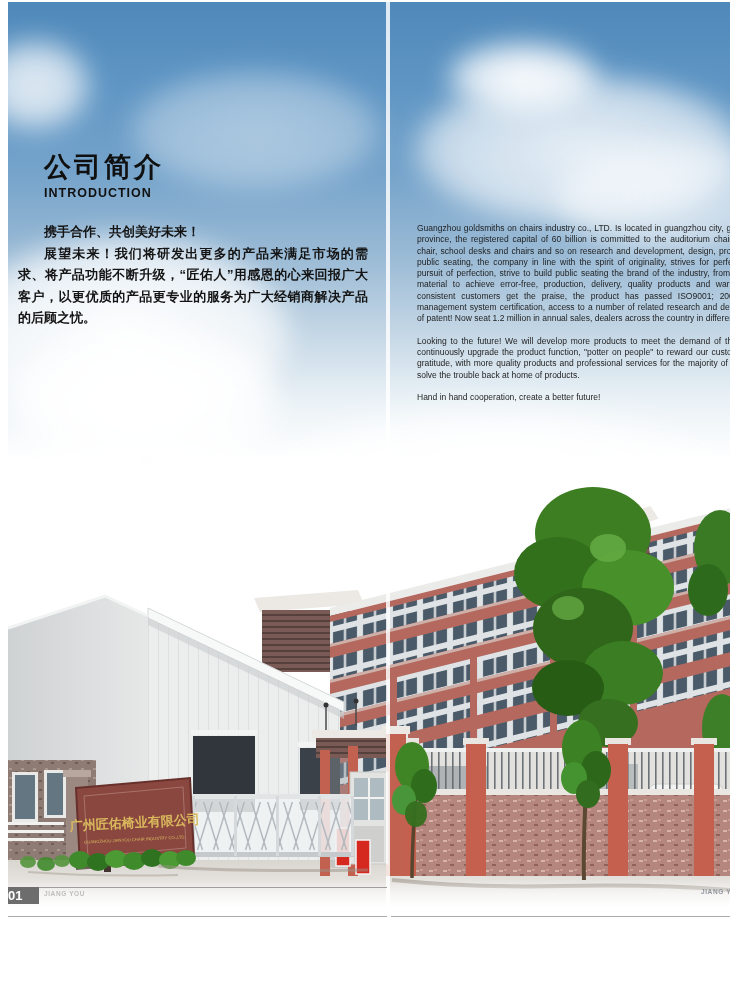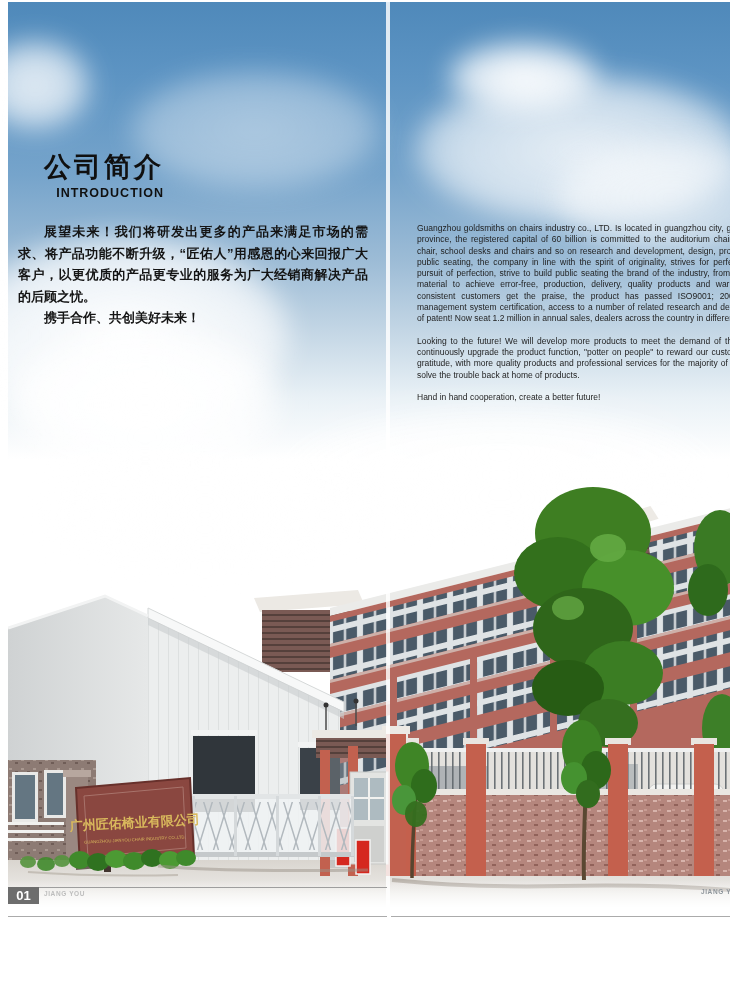--- a/index.html
+++ b/index.html
@@ -14,35 +14,35 @@
   .c2{left:10px;top:330px;width:270px;height:150px;}
   .c3{left:130px;top:70px;width:250px;height:120px;opacity:.45;}
   .c4{left:415px;top:75px;width:330px;height:150px;opacity:.85;}
   .c5{left:448px;top:42px;width:150px;height:70px;}
   .c6{left:555px;top:140px;width:230px;height:115px;opacity:.7;}
   .c7{left:-20px;top:40px;width:110px;height:90px;opacity:.85;}
   .c8{left:290px;top:410px;width:420px;height:130px;opacity:.95;}
   .c9{left:40px;top:460px;width:330px;height:110px;}
   .title{position:absolute;left:44px;top:149px;color:#101010;}
   .title h1{margin:0;font-size:27px;font-weight:700;letter-spacing:3px;}
-  .title .sub{margin-top:1px;font-size:12.5px;font-weight:700;letter-spacing:1px;text-align:right;}
+  .title .sub{margin-top:1px;font-size:12.5px;font-weight:700;letter-spacing:1px;}
   .cn{position:absolute;left:18px;top:221px;width:350px;font-size:13px;line-height:21.5px;
       font-weight:700;color:#141414;text-align:justify;}
   .cn p{margin:0;text-indent:2em;}
   .en{position:absolute;left:417px;top:223px;width:352px;font-size:8.5px;line-height:11.3px;
       color:#1e1e1e;text-align:justify;}
   .en p{margin:0 0 11px 0;}
   .photo{position:absolute;left:8px;top:478px;width:722px;height:430px;}
   .gutter{position:absolute;left:386px;top:0;width:4px;height:914px;background:rgba(255,255,255,.82);}
   .f-line{position:absolute;height:1px;background:#9e9e9e;}
   .f-line1{left:8px;top:887px;width:379px;}
   .f-line2{left:8px;top:916px;width:379px;background:#ababab;}
   .f-line3{left:391px;top:916px;width:339px;background:#ababab;}
   .pagenum{position:absolute;left:8px;top:887px;width:31px;height:17px;background:#6d6d6d;
-           color:#ffffff;font-size:13px;font-weight:700;text-align:center;line-height:17px;}
+           color:#ffffff;font-size:13px;font-weight:700;text-align:left;line-height:17px;}
   .brand-left{position:absolute;left:44px;top:890px;font-size:6.5px;letter-spacing:.6px;color:#bdbdbd;font-weight:700;}
   .brand-right{position:absolute;left:701px;top:888px;width:60px;font-size:6.5px;letter-spacing:.6px;
                color:#8e959b;font-weight:700;white-space:nowrap;}
 </style>
 </head>
 <body>
 
 <div class="page">
 
   <div class="sky"></div>
@@ -55,22 +55,22 @@
   <div class="cloud c7"></div>
   <div class="cloud c8"></div>
   <div class="cloud c9"></div>
 
   <div class="title">
     <h1>公司简介</h1>
     <div class="sub">INTRODUCTION</div>
   </div>
 
   <div class="cn">
+    <p>携手合作、共创美好未来！</p>
     <p>展望未来！我们将研发出更多的产品来满足市场的需求、将产品功能不断升级，“匠佑人”用感恩的心来回报广大客户，以更优质的产品更专业的服务为广大经销商解决产品的后顾之忧。</p>
-    <p>携手合作、共创美好未来！</p>
   </div>
 
   <div class="en">
     <p>Guangzhou goldsmiths on chairs industry co., LTD. Is located in guangzhou city, guangdong province, the registered capital of 60 billion is committed to the auditorium chairs, theater chair, school desks and chairs and so on research and development, design, production of public seating, the company in line with the spirit of originality, strives for perfection, the pursuit of perfection, strive to build public seating the brand of the industry, from design to material to achieve error-free, production, delivery, quality products and warm service consistent customers get the praise, the product has passed ISO9001; 2008 quality management system certification, access to a number of related research and development of patent! Now seat 1.2 million in annual sales, dealers across the country in different regions.</p>
     <p>Looking to the future! We will develop more products to meet the demand of the market, continuously upgrade the product function, "potter on people" to reward our customers with gratitude, with more quality products and professional services for the majority of dealers to solve the trouble back at home of products.</p>
     <p>Hand in hand cooperation, create a better future!</p>
   </div>
 
   <svg class="photo" viewBox="0 0 722 430">
     <defs>

